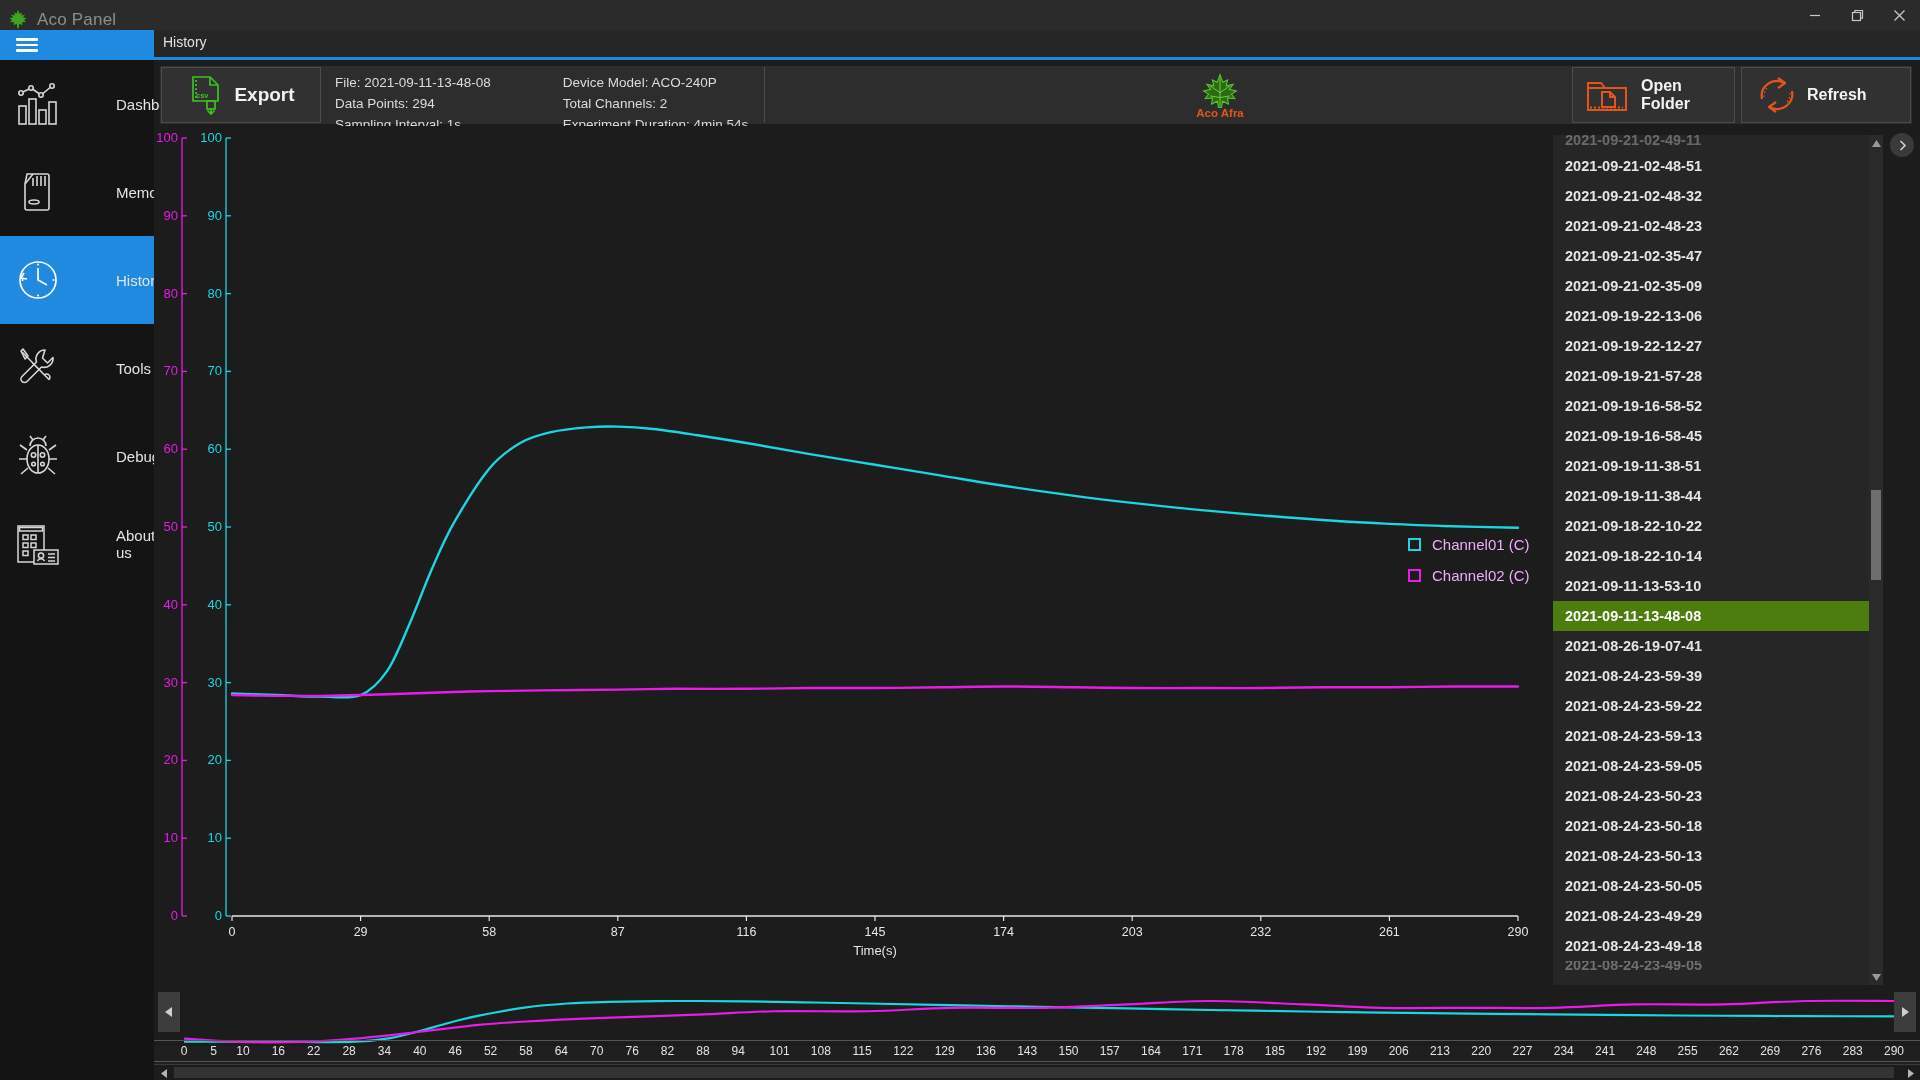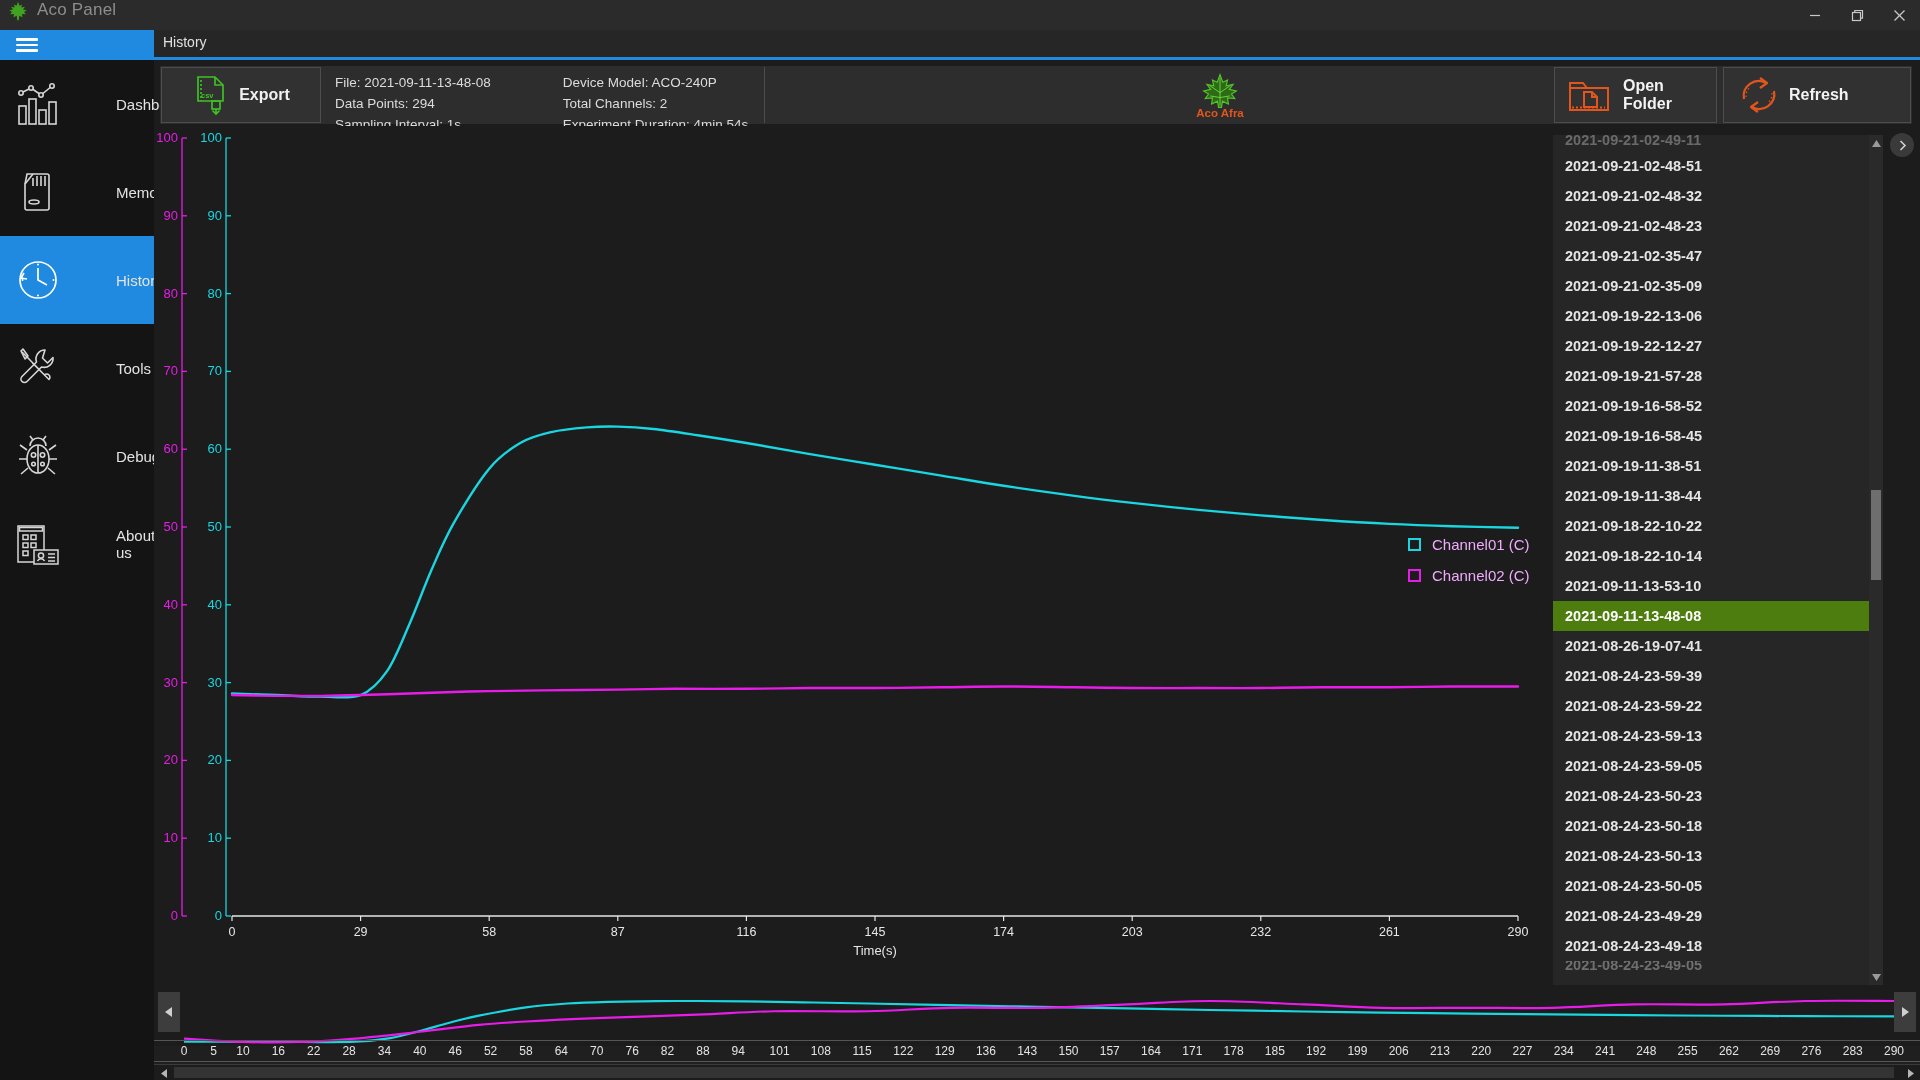--- a/index.html
+++ b/index.html
@@ -8,21 +8,21 @@
     background: #1e1e1e;
     font-family: "Liberation Sans", sans-serif;
     overflow: hidden;
     color: #d8d8d8;
   }
   .app { position: relative; width: 1920px; height: 1080px; background: #1c1c1c; }
 
   
   .titlebar {
     position: absolute; left: 0; top: 0; width: 1920px; height: 30px;
-    background: #2b2b2b; display: flex; align-items: flex-start;
+    background: #2b2b2b; display: flex; align-items: flex-end;
   }
   .title-logo { width: 22px; height: 22px; margin-left: 7px; margin-right: 8px; position: relative; }
   .title-text { font-size: 17px; color: #8d8d8d; letter-spacing: .2px; }
   .win-btns { margin-left: auto; display: flex; height: 30px; }
   .win-btn {
     width: 42px; height: 30px; display: flex; align-items: center; justify-content: center;
     color: #c9c9c9; font-size: 15px;
   }
   .win-btn svg { display: block; }
 
@@ -60,39 +60,39 @@
   
   .toolbar {
     position: absolute; left: 160px; top: 66px; width: 1752px; height: 58px;
     background: #2d2d2d; display: flex; align-items: stretch;
   }
   .export-btn {
     width: 160px; margin: 1px 0 1px 1px; border: 1px solid #4d4d4d; background: #313131;
     display: flex; align-items: center; justify-content: center; gap: 9px;
   }
   .csv-ico { width: 38px; height: 42px; }
-  .export-label { font-size: 16px; font-weight: bold; color: #f1f1f1; }
+  .export-label { font-size: 19px; font-weight: bold; color: #f1f1f1; }
   .info-block {
     display: flex; padding: 7px 0 0 14px; gap: 72px; border-right: 1px solid #4d4d4d;
     padding-right: 16px; margin: 1px 0;
   }
   .info-col { display: flex; flex-direction: column; gap: 3px; }
   .info-col div { font-size: 13.5px; color: #dcdcdc; white-space: nowrap; line-height: 1.35; }
   .brand {
     position: absolute; left: 1000px; top: 4px; width: 120px; height: 52px;
     display: flex; flex-direction: column; align-items: center; justify-content: center;
   }
   .brand-name { font-size: 11.5px; font-weight: bold; color: #e2561d; margin-top: -2px; }
   .tool-right { margin-left: auto; display: flex; align-items: stretch; gap: 6px; padding: 1px; }
   .tool-btn {
     border: 1px solid #4d4d4d; background: #313131; display: flex; align-items: center;
     gap: 12px; padding: 0 18px 0 12px;
   }
   .tool-btn.openfolder { width: 163px; }
-  .tool-btn.refresh { width: 188px; gap: 7px; }
+  .tool-btn.refresh { width: 170px; gap: 7px; }
   .tool-btn .lbl { font-size: 16px; font-weight: bold; color: #f3f3f3; line-height: 1.15; }
 
   
   .chart-area {
     position: absolute; left: 154px; top: 126px; width: 1390px; height: 860px;
     background: #1c1c1c;
   }
   .chart-svg { position: absolute; left: 0; top: 0; }
   .legend {
     position: absolute; left: 1254px; top: 410px; display: flex; flex-direction: column; gap: 14px;

